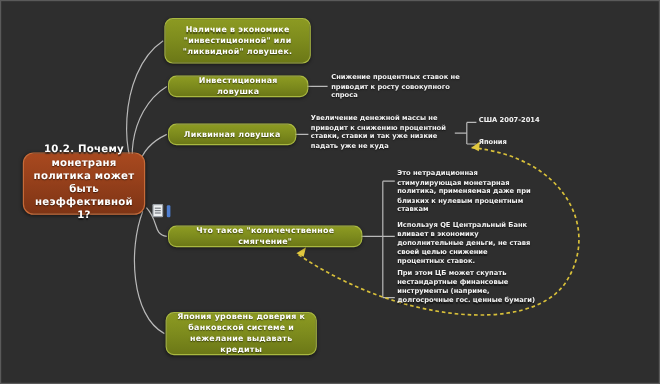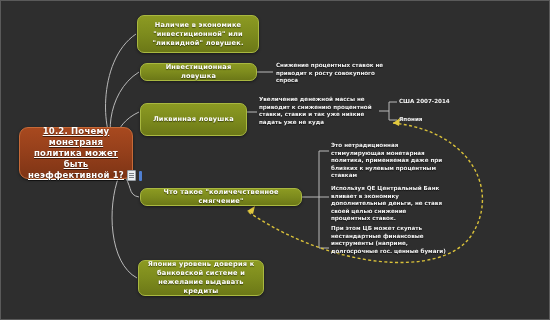--- a/index.html
+++ b/index.html
@@ -114,38 +114,38 @@
     <path d="M318,150 L318,247" fill="none" stroke="#b9b9b9" stroke-width="1"></path>
     <line x1="318" y1="150" x2="328" y2="150" stroke="#b9b9b9" stroke-width="1"></line>
     <line x1="318" y1="196" x2="328" y2="196" stroke="#b9b9b9" stroke-width="1"></line>
     <line x1="318" y1="247" x2="328" y2="247" stroke="#b9b9b9" stroke-width="1"></line>
 
     <path d="M392,122 C 470,130 500,190 470,235 C 440,278 330,268 246,210" fill="none" stroke="#d8c03a" stroke-width="1.4" stroke-dasharray="3,2.4"></path>
     <polygon points="246,210 254,205 252,213" fill="#e2c93f"></polygon>
     <polygon points="392,122 399,117 398,125" fill="#e2c93f"></polygon>
   </svg>
 
-  <div class="node root" style="left:18px;top:126px;width:114px;height:52px;text-decoration:underline;">
+  <div class="node root" style="left:18px;top:126px;width:102px;height:52px;">
     <span>10.2. Почему монетраня политика может быть неэффективной 1?</span>
   </div>
 
   <div class="icons" style="left:126px;top:169px;">
     <span class="note-icon"></span>
     <span class="bar-icon"></span>
   </div>
 
   <div class="node branch" style="left:136px;top:14px;width:122px;height:38px;">
     <span>Наличие в экономике "инвестиционной" или "ликвидной" ловушек.</span>
   </div>
 
   <div class="node branch" style="left:139px;top:62px;width:117px;height:18px;justify-content:flex-end;">
     <span>Инвестиционная ловушка</span>
   </div>
 
-  <div class="node branch" style="left:139px;top:102px;width:107px;height:33px;">
+  <div class="node branch" style="left:139px;top:102px;width:107px;height:18px;">
     <span>Ликвинная ловушка</span>
   </div>
 
   <div class="node branch" style="left:139px;top:187px;width:162px;height:18px;">
     <span>Что такое "количечственное смягчение"</span>
   </div>
 
   <div class="node branch" style="left:137px;top:259px;width:126px;height:36px;">
     <span>Япония уровень доверия к банковской системе и нежелание выдавать кредиты</span>
   </div>

